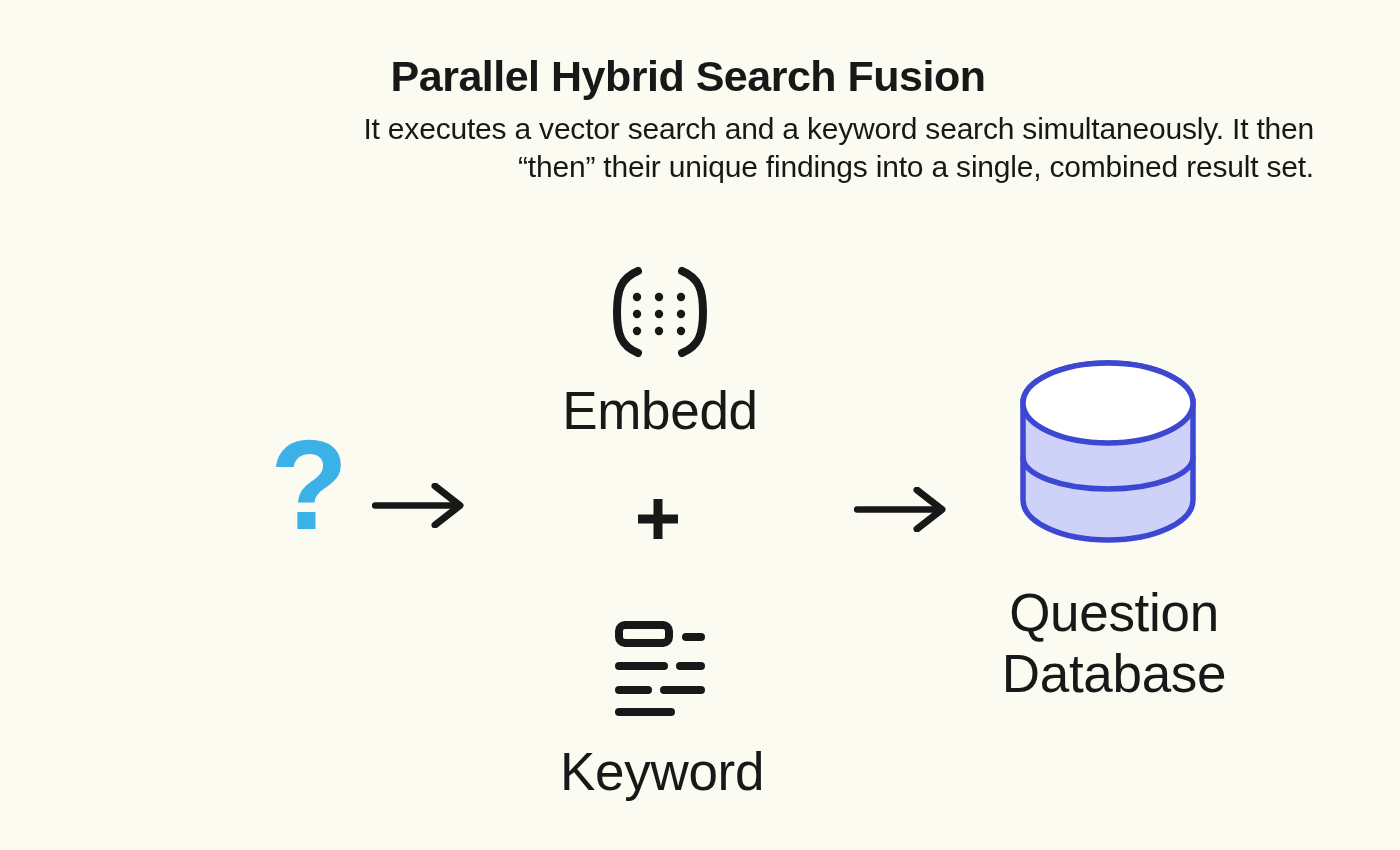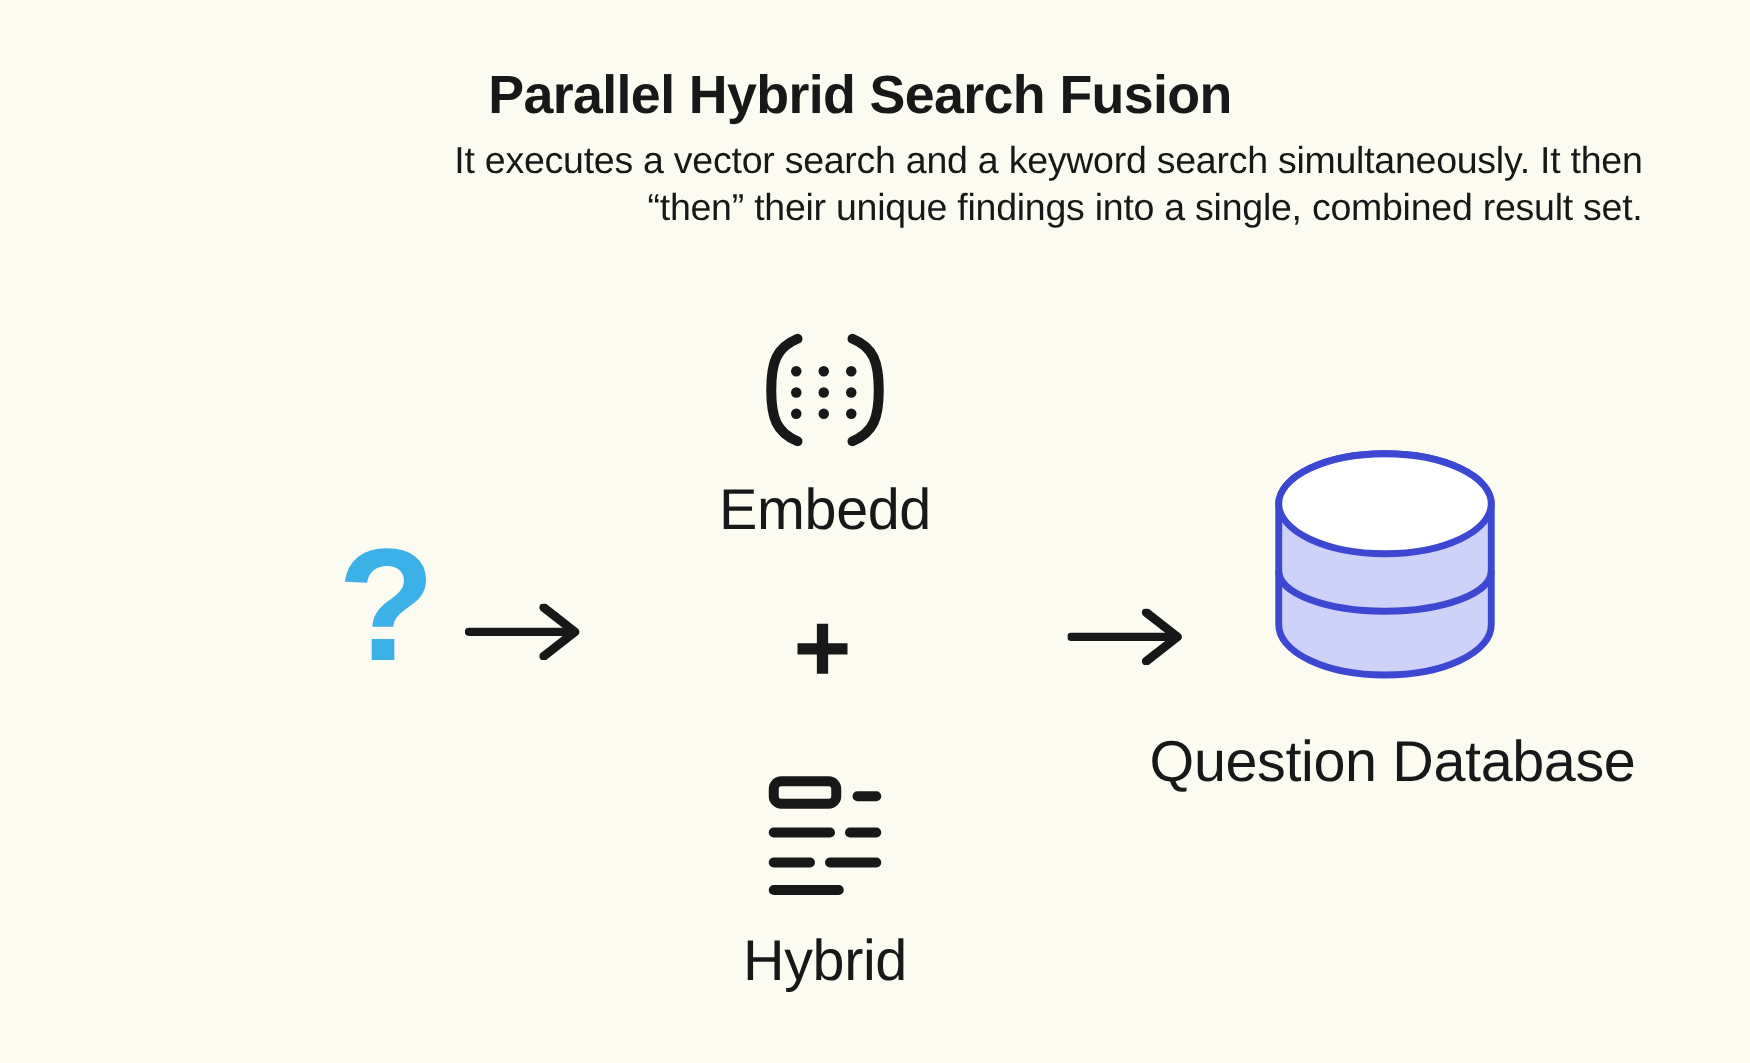--- a/index.html
+++ b/index.html
@@ -28,21 +28,21 @@
     color:var(--ink);
   }
   .subtitle{
     left:0; top:110px; width:1314px;
     text-align:right;
     font-size:30px; line-height:38px; letter-spacing:-0.2px;
     color:var(--ink);
   }
   .node-label{
     text-align:center;
-    font-size:46px; letter-spacing:-0.3px;
+    font-size:53px; letter-spacing:-0.3px;
     color:var(--ink);
   }
   .label-embed{left:560px; top:380px; width:200px;}
   .label-question{left:212px; top:561px; width:180px;}
   .label-keyword{left:560px; top:741px; width:200px;}
   .label-database{left:914px; top:582px; width:400px;}
 
   .question-glyph{
     left:244px; top:421px; width:130px;
     text-align:center;
@@ -100,21 +100,21 @@
 
   <svg class="abs" style="left:613px;top:616px;" width="96" height="104" viewBox="0 0 96 104">
     <rect class="ink-stroke" x="6" y="9" width="50" height="18" rx="6" fill="none" stroke-width="8"></rect>
     <path class="ink-stroke" d="M73 21 H88" fill="none" stroke-width="8" stroke-linecap="round"></path>
     <path class="ink-stroke" d="M6 50 H51" fill="none" stroke-width="8" stroke-linecap="round"></path>
     <path class="ink-stroke" d="M67 50 H88" fill="none" stroke-width="8" stroke-linecap="round"></path>
     <path class="ink-stroke" d="M6 74 H35" fill="none" stroke-width="8" stroke-linecap="round"></path>
     <path class="ink-stroke" d="M51 74 H88" fill="none" stroke-width="8" stroke-linecap="round"></path>
     <path class="ink-stroke" d="M6 96 H58" fill="none" stroke-width="8" stroke-linecap="round"></path>
   </svg>
-  <div class="abs node-label label-keyword">Hybrid</div>
+  <div class="abs node-label label-keyword">Keyword</div>
 
   <svg class="abs" style="left:854px;top:487px;" width="96" height="45" viewBox="0 0 96 45">
     <path class="ink-stroke" d="M3 22.5 H84" fill="none" stroke-width="6.5" stroke-linecap="round"></path>
     <path class="ink-stroke" d="M63 3 L88 22.5 L63 42" fill="none" stroke-width="7" stroke-linecap="round" stroke-linejoin="round"></path>
   </svg>
 
   <svg class="abs" style="left:1018px;top:360px;" width="180" height="186" viewBox="0 0 180 186">
     <path class="db-body db-stroke" d="M5 43 L5 140 A85 40 0 0 0 175 140 L175 43 A85 40 0 0 0 5 43 Z" stroke-width="5.5" stroke-linejoin="round"></path>
     <path class="db-stroke" d="M5 97 A85 32 0 0 0 175 97" fill="none" stroke-width="5.5"></path>
     <ellipse class="db-top db-stroke" cx="90" cy="43" rx="85" ry="40" stroke-width="5.5"></ellipse>

